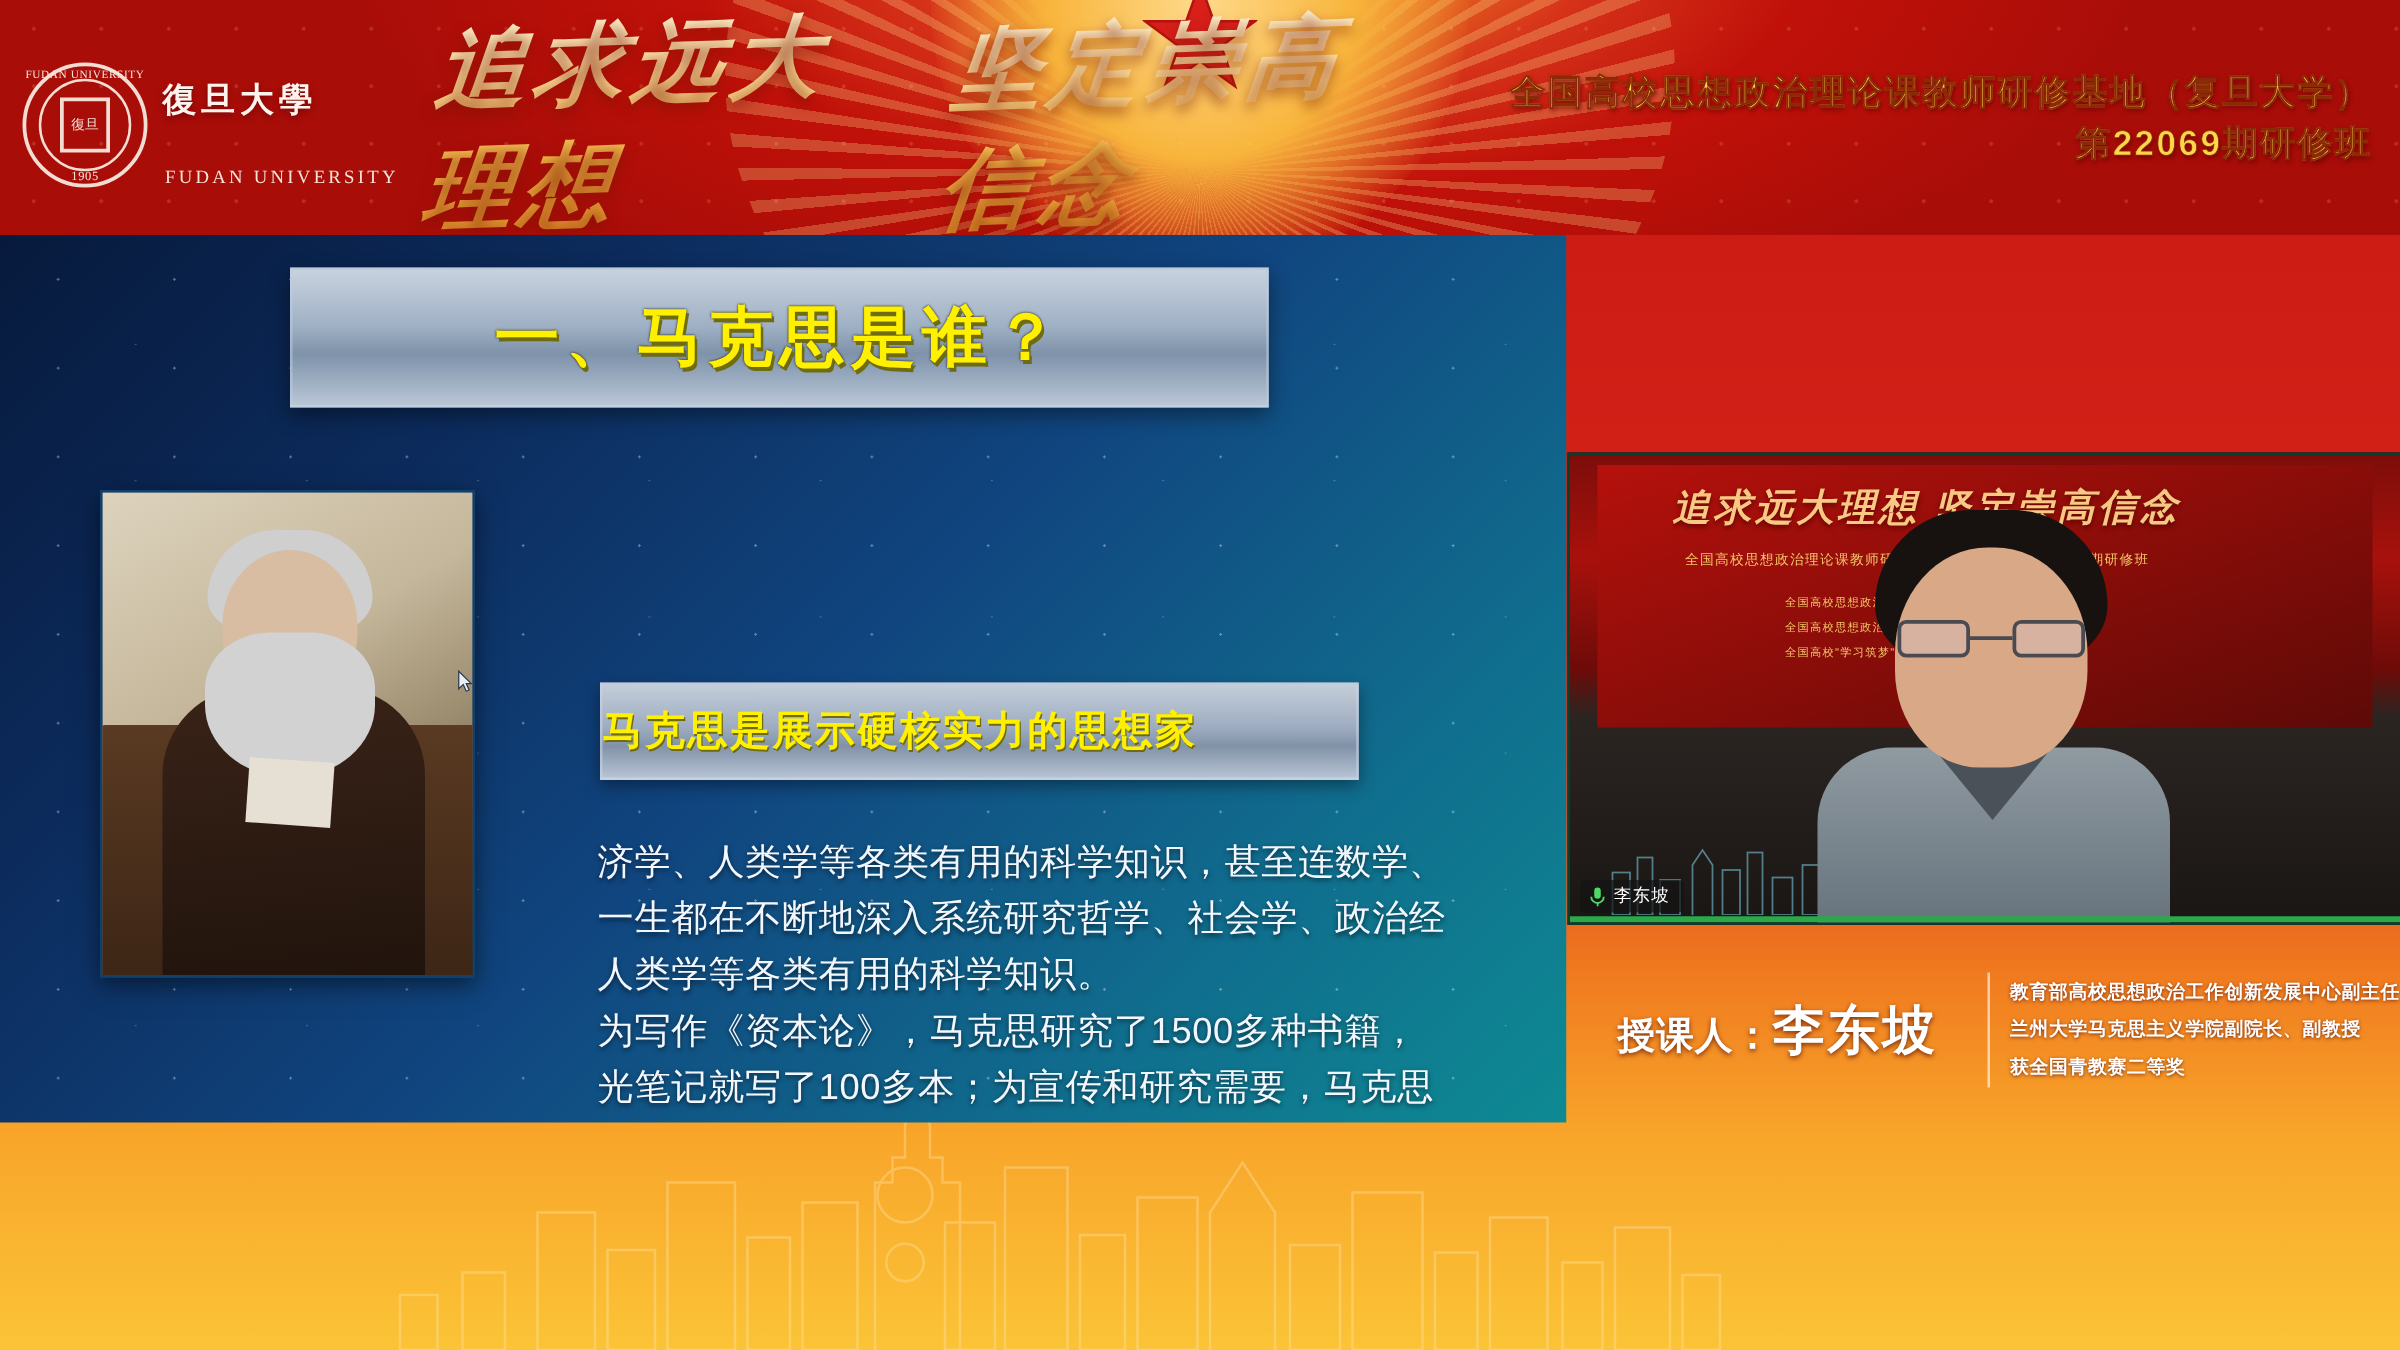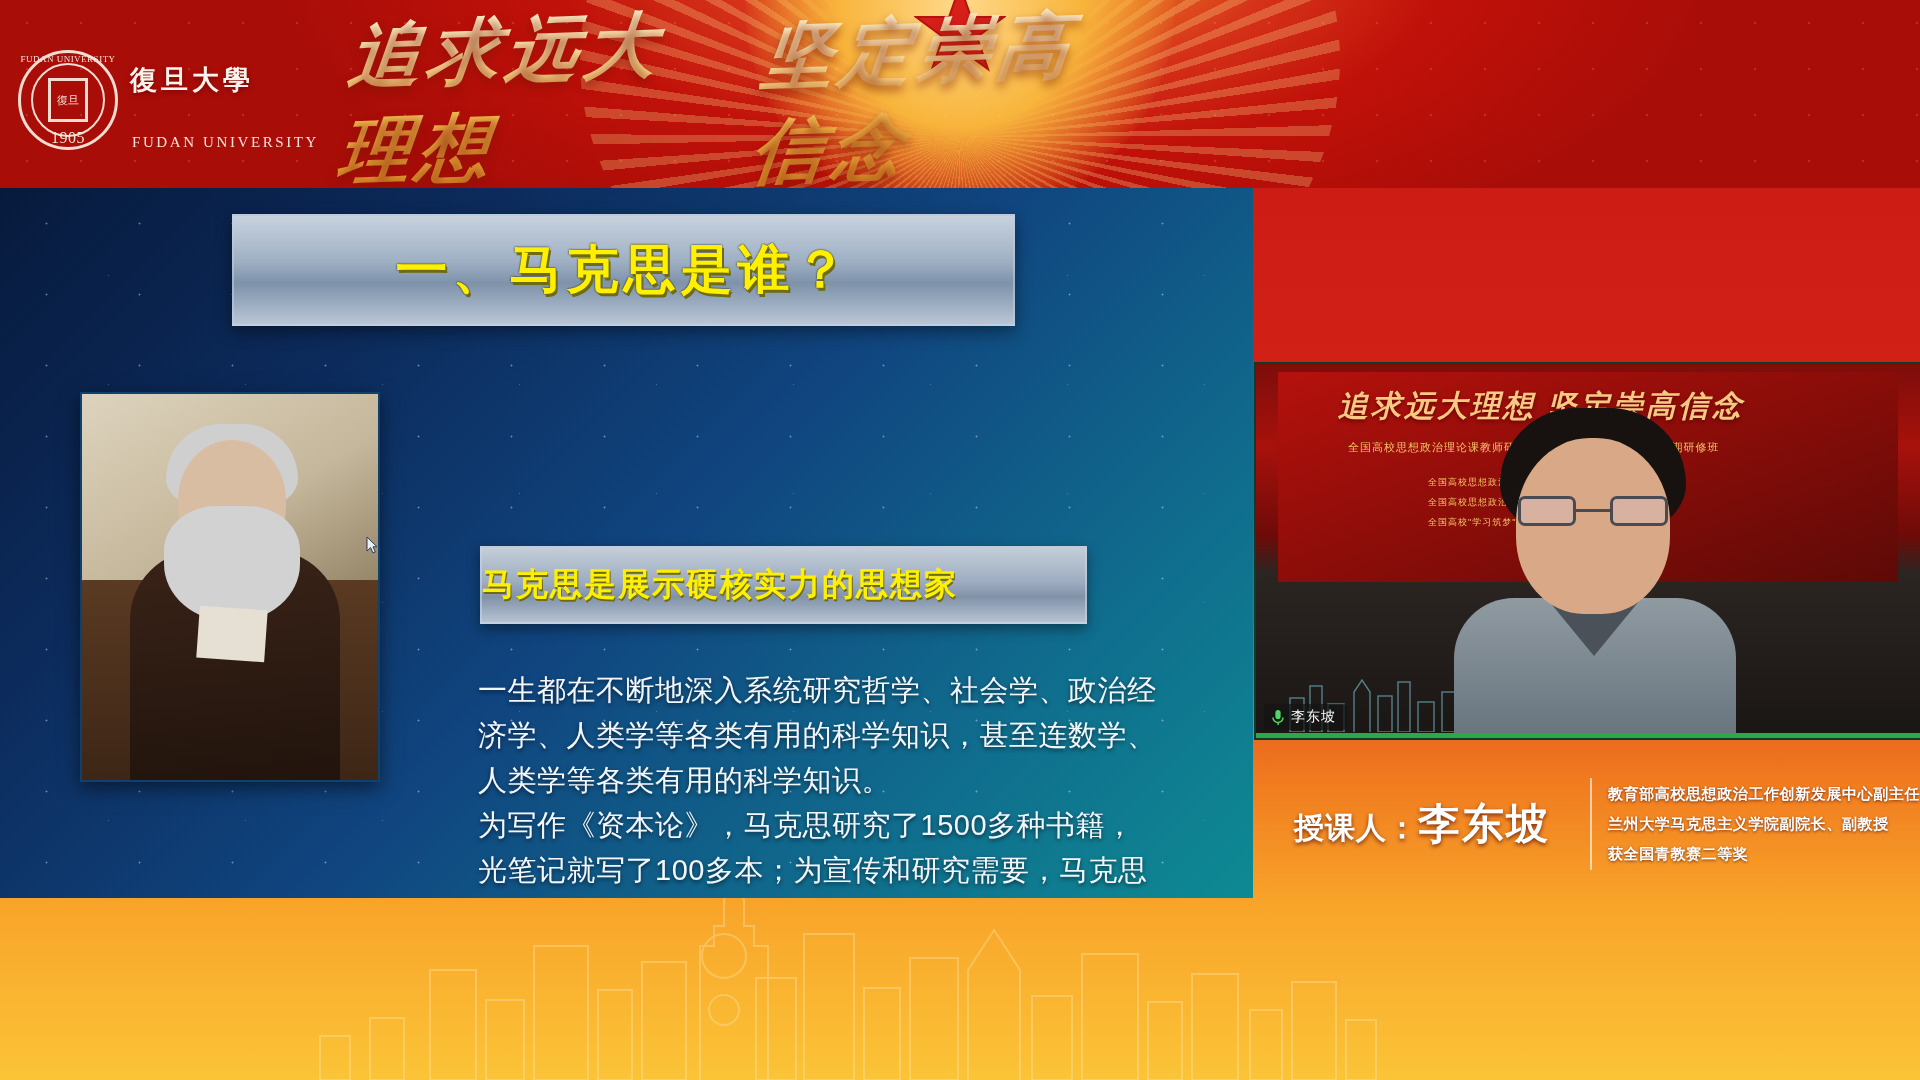--- a/index.html
+++ b/index.html
@@ -25,21 +25,21 @@
 
   .logo { position:absolute; left:18px; top:50px; width:100px; height:100px; }
   .logo .ring { position:absolute; inset:0; border:3px solid #f3ddd2; border-radius:50%; }
   .logo .ring2 { position:absolute; inset:13px; border:2px solid #f3ddd2; border-radius:50%; }
   .logo .seal { position:absolute; left:30px; top:28px; width:40px; height:44px;
                 border:3px solid #f3ddd2; color:#f3ddd2; font-size:11px; line-height:1.1;
                 display:flex; align-items:center; justify-content:center; font-family:"Liberation Serif", serif; }
   .logo .uptxt, .logo .yr { position:absolute; color:#f7e6dc; font-size:9px; letter-spacing:.5px;
                 font-family:"Liberation Serif", serif; width:100%; text-align:center; }
   .logo .uptxt { top:4px; }
-  .logo .yr { bottom:3px; font-size:16px; }
+  .logo .yr { bottom:3px; font-size:10px; }
 
   .cn-name { position:absolute; left:130px; top:62px; font-size:27px; color:#fdf3ec;
              font-family:"Liberation Serif", serif; font-weight:bold; letter-spacing:4px;
              text-shadow:0 2px 5px rgba(90,0,0,.65); }
   .en-name { position:absolute; left:132px; top:134px; font-size:15px; color:#f6e3d8;
              font-family:"Liberation Serif", serif; letter-spacing:2.6px; }
 
   .calli { position:absolute; left:345px; top:38px; width:780px; height:120px;
            display:flex; align-items:center; gap:46px; }
   .calli span { font-family:"Liberation Serif", serif; font-size:72px; font-weight:bold;
@@ -173,20 +173,24 @@
     </div>
 
     <div class="cn-name">復旦大學</div>
     <div class="en-name">FUDAN UNIVERSITY</div>
 
     <div class="calli">
       <span>追求远大理想</span>
       <span>坚定崇高信念</span>
     </div>
 
+    <div class="hdr-right">
+      <div>全国高校思想政治理论课教师研修基地（复旦大学）</div>
+      <div>第22069期研修班</div>
+    </div>
   </div>
 
   <svg class="city" viewBox="0 0 1920 230" preserveAspectRatio="none">
     <g fill="none" stroke="#ffe3a8" stroke-width="2" opacity="0.75">
       <rect x="430" y="120" width="46" height="110"></rect>
         <rect x="486" y="150" width="38" height="80"></rect>
       <rect x="534" y="96" width="54" height="134"></rect>
         <rect x="598" y="140" width="34" height="90"></rect>
       <rect x="642" y="112" width="44" height="118"></rect>
       <path d="M700 230 V96 h14 V76 h10 V50 l10 -22 l10 22 v26 h10 v20 h14 V230"></path>
@@ -224,22 +228,22 @@
       <div class="head"></div>
       <div class="beard"></div>
       <div class="shirt"></div>
     </div>
 
     <div class="sub-box">
       <span>马克思是展示硬核实力的思想家</span>
     </div>
 
     <div class="body-text">
+      <p>济学、人类学等各类有用的科学知识，甚至连数学、</p>
       <p>一生都在不断地深入系统研究哲学、社会学、政治经</p>
-      <p>济学、人类学等各类有用的科学知识，甚至连数学、</p>
       <p>人类学等各类有用的科学知识。</p>
       <p>为写作《资本论》，马克思研究了1500多种书籍，</p>
       <p>光笔记就写了100多本；为宣传和研究需要，马克思</p>
       <p>自学英语到最终可以自由进行写作，50多岁时又因为</p>
 
     </div>
 
     <svg class="cursor" viewBox="0 0 12 18">
       <path d="M1 1 L1 15 L4.6 11.6 L7 17 L9.3 16 L7 10.8 L11 10.8 Z" fill="#e9eef5" stroke="#2d3b52" stroke-width="1"></path>
     </svg>

